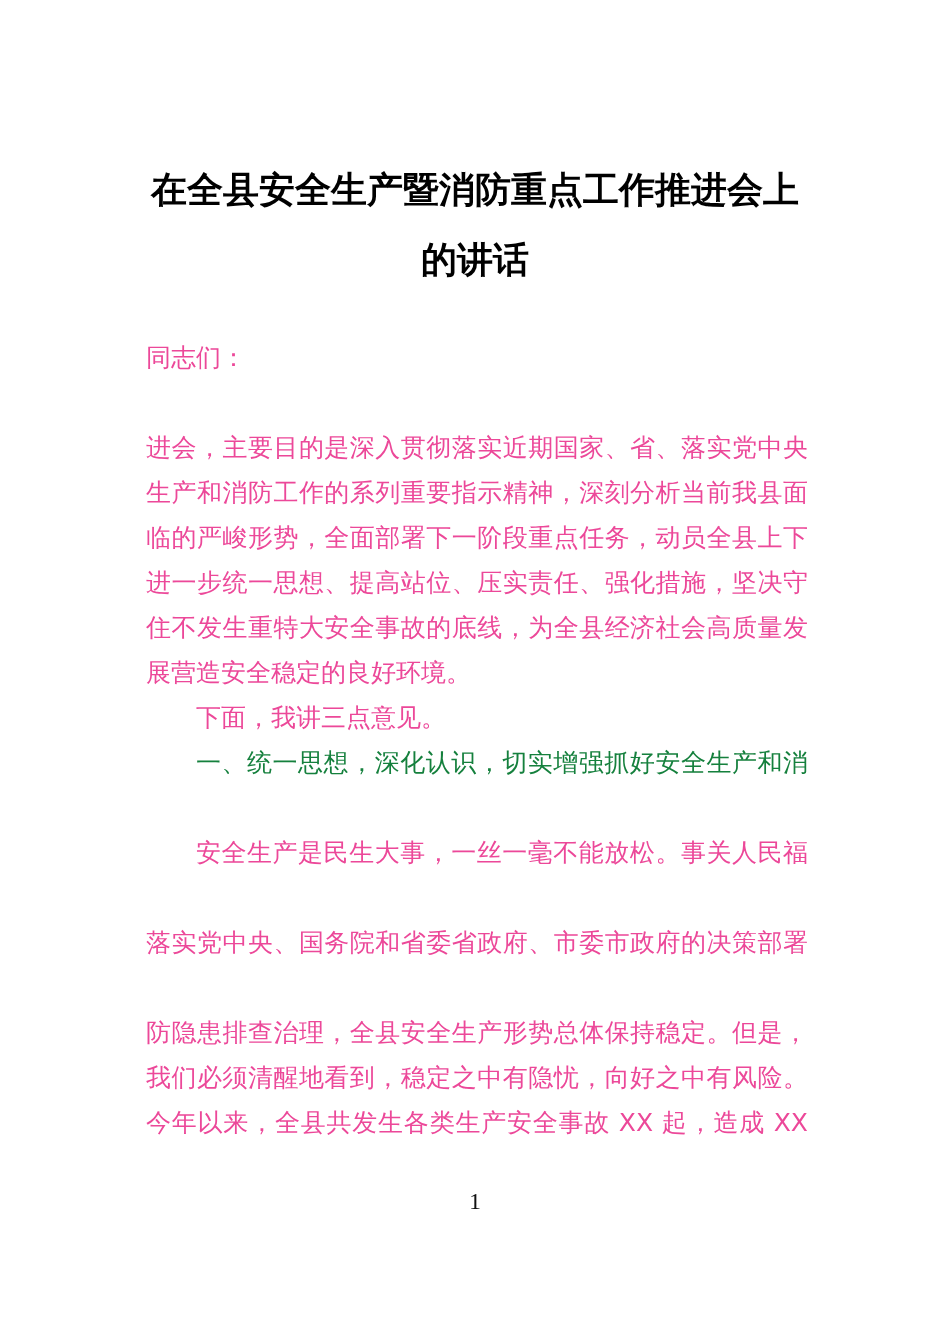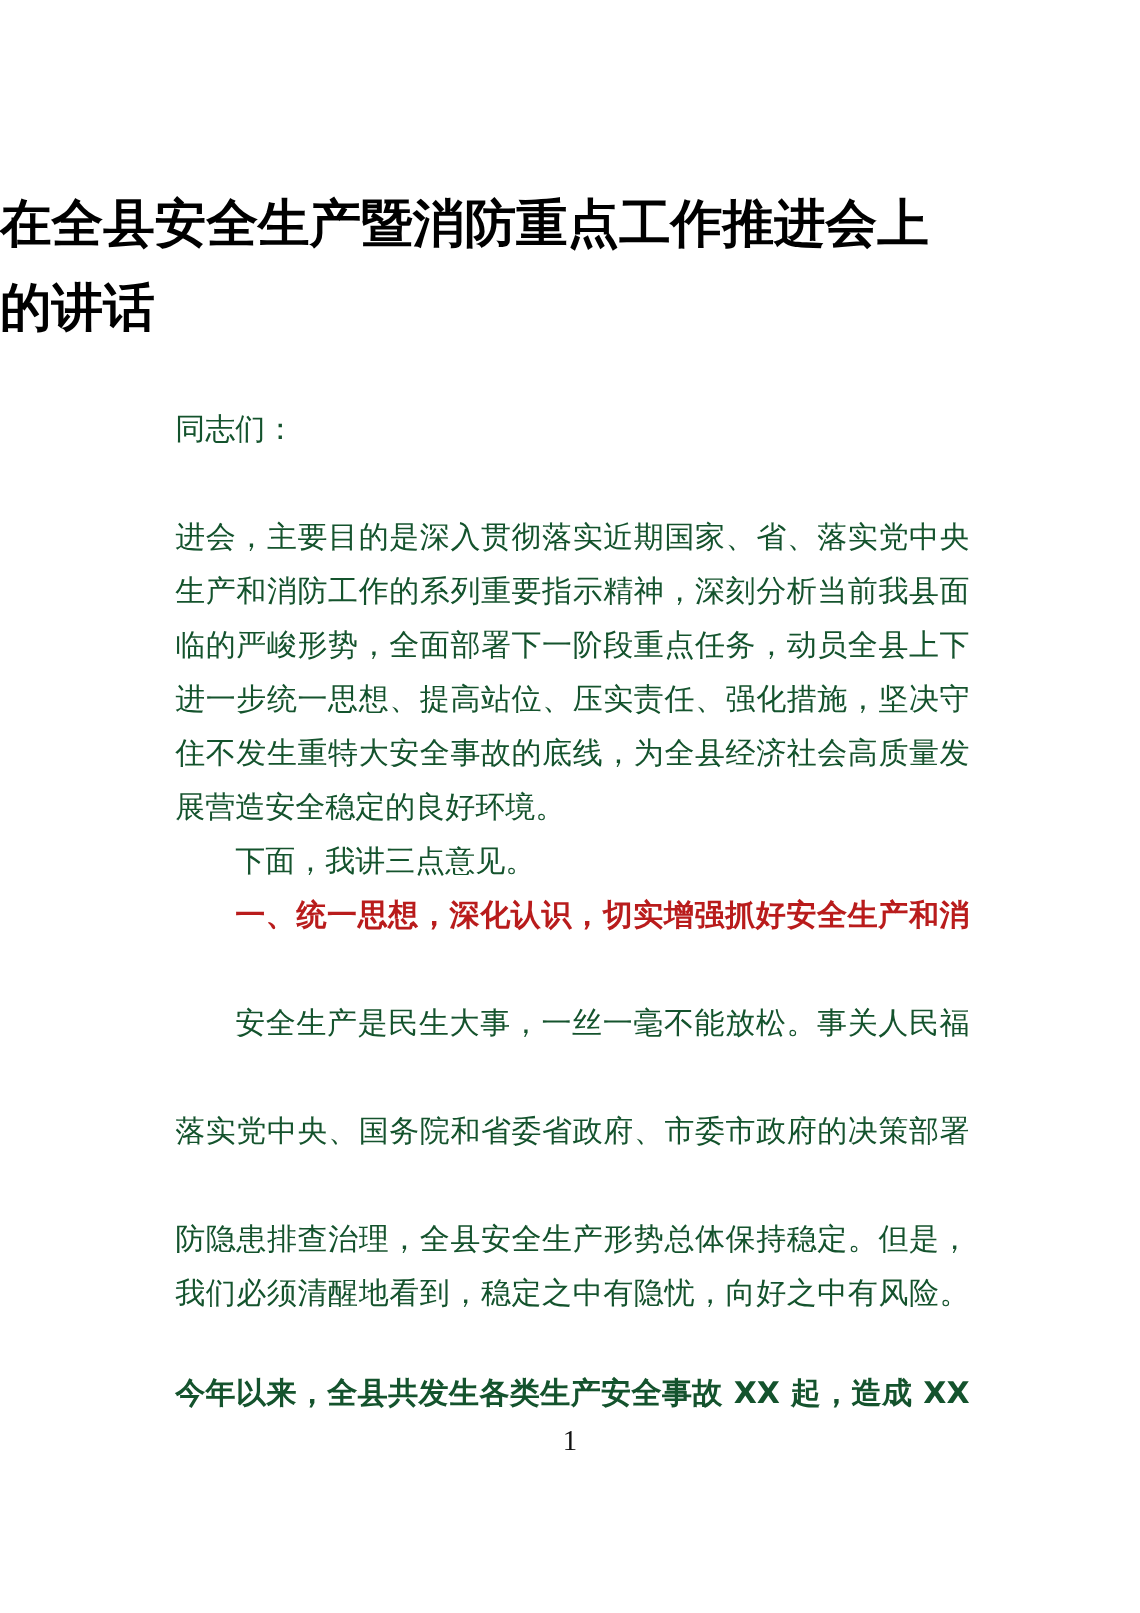--- a/index.html
+++ b/index.html
@@ -18,50 +18,51 @@
       position: absolute;
       left: 0; top: 0;
       width: 950px;
       height: 1344px;
       background: #ffffff;
     }
     .title-line {
       position: absolute;
       left: 0;
       width: 950px;
-      font-family: Liberation Mono, monospace;
+      text-align: center;
+      font-family: Liberation Serif, serif;
       font-weight: bold;
-      font-size: 43px;
+      font-size: 36px;
       letter-spacing: 0px;
       line-height: 48px;
       color: #000000;
     }
     .line {
       position: absolute;
       left: 146px;
       width: 662px;
       font-family: "DejaVu Sans", "Liberation Sans", sans-serif;
       font-size: 25px;
       line-height: 34px;
       height: 34px;
       white-space: nowrap;
-      color: #14532d;
+      color: #ec4899;
       text-align: justify;
       text-align-last: justify;
     }
     .line.last {
       text-align-last: left;
     }
     .line.indent {
       left: 196px;
       width: 612px;
     }
     .line.heading {
-      font-weight: bold;
-      color: #b91c1c;
+      font-weight: normal;
+      color: #15803d;
     }
     .page-number {
       position: absolute;
       left: 0;
       width: 950px;
       top: 1188px;
       text-align: center;
       font-family: "Liberation Serif", "DejaVu Serif", serif;
       font-size: 24px;
       color: #111111;
@@ -85,17 +86,17 @@
   <div class="line last" style="top:656px;">展营造安全稳定的良好环境。</div>
 
   <div class="line indent last" style="top:701px;">下面，我讲三点意见。</div>
 
   <div class="line indent heading" style="top:746px;">一、统一思想，深化认识，切实增强抓好安全生产和消</div>
 
   <div class="line indent" style="top:836px;">安全生产是民生大事，一丝一毫不能放松。事关人民福</div>
   <div class="line" style="top:926px;">落实党中央、国务院和省委省政府、市委市政府的决策部署</div>
   <div class="line" style="top:1016px;">防隐患排查治理，全县安全生产形势总体保持稳定。但是，</div>
   <div class="line" style="top:1061px;">我们必须清醒地看到，稳定之中有隐忧，向好之中有风险。</div>
-  <div class="line" style="top:1144px;font-weight:bold;">今年以来，全县共发生各类生产安全事故 XX 起，造成 XX</div>
+  <div class="line" style="top:1106px;">今年以来，全县共发生各类生产安全事故 XX 起，造成 XX</div>
 
   <div class="page-number">1</div>
 
 </div>
 
 </body></html>

